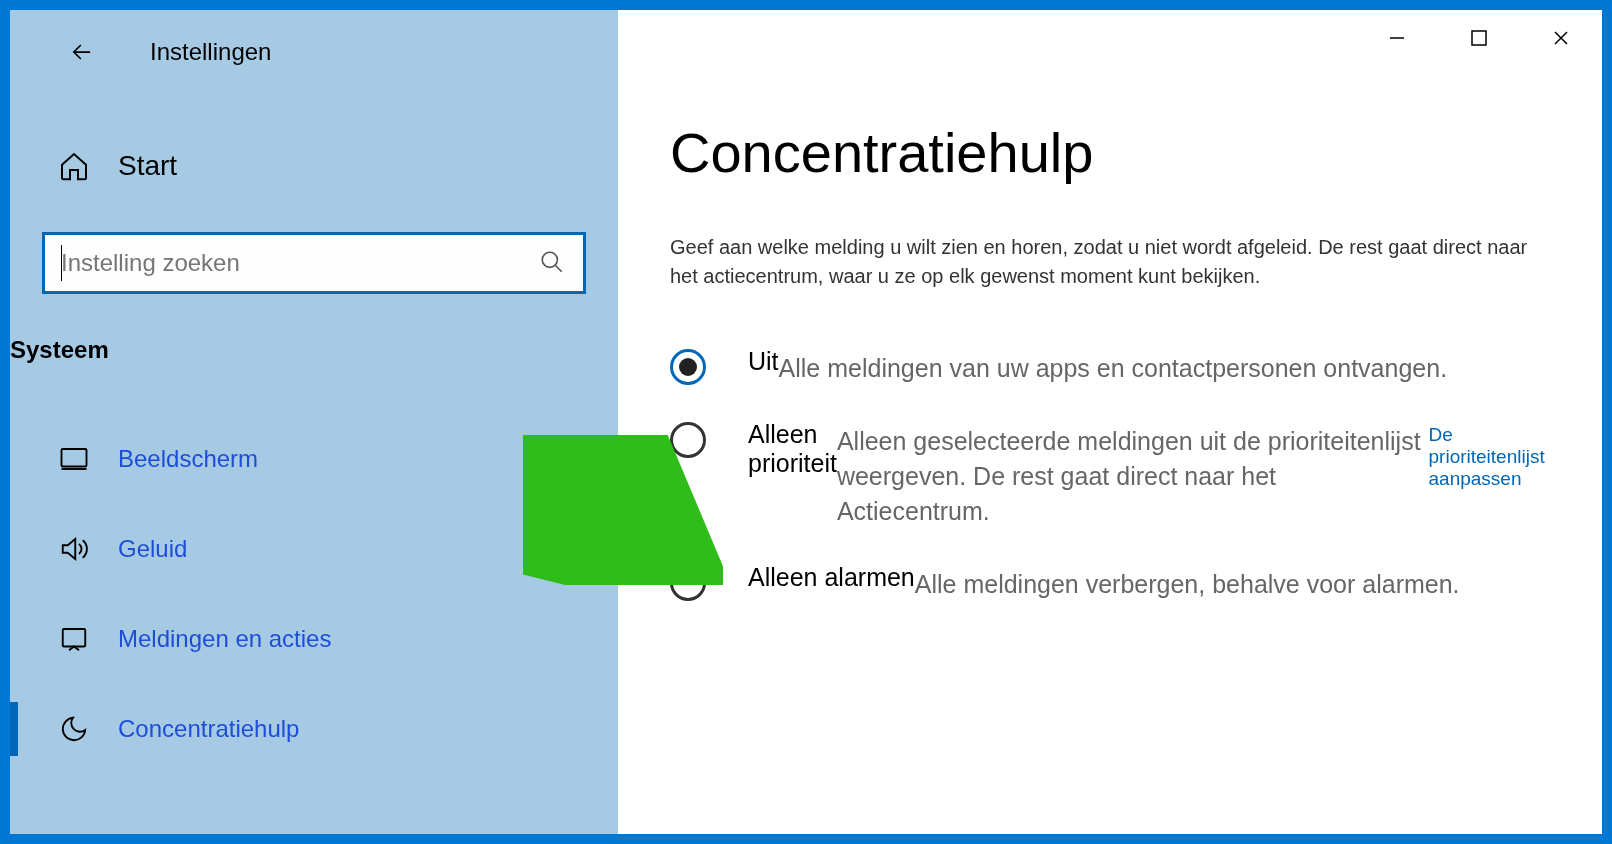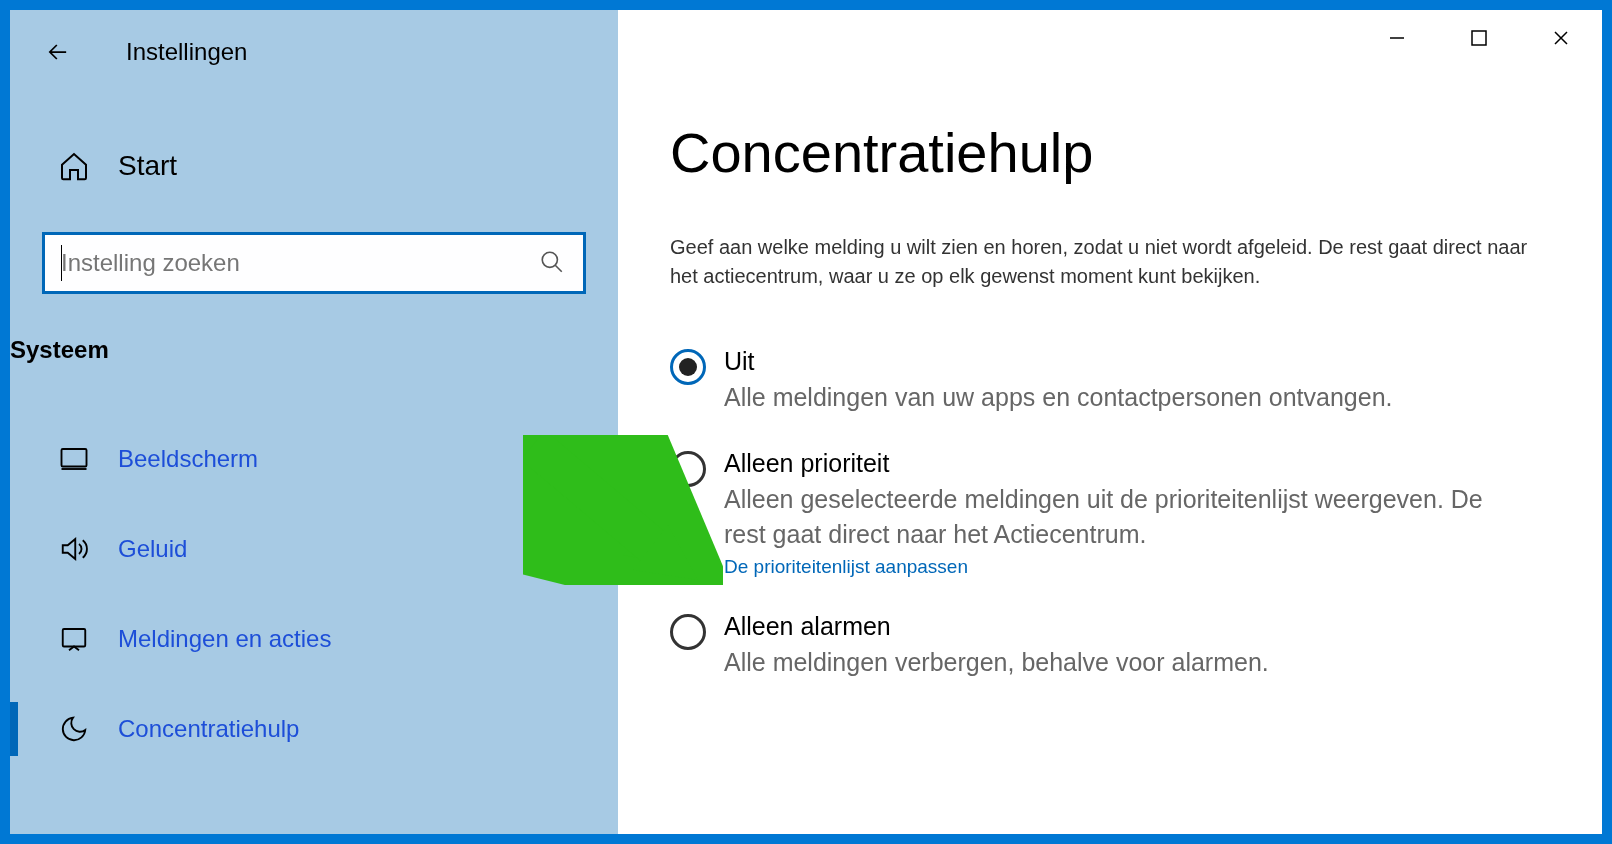--- a/index.html
+++ b/index.html
@@ -22,21 +22,21 @@
   width: 608px;
   background: #a7cae4;
   display: flex;
   flex-direction: column;
   padding-top: 22px;
 }
 .titlebar-row {
   display: flex;
   align-items: center;
   gap: 48px;
-  padding-left: 28px;
+  padding-left: 52px;
   text-align: center;
 }
 .back-btn {
   width: 40px;
   height: 40px;
   display: flex;
   align-items: center;
   justify-content: center;
   cursor: pointer;
 }
@@ -141,21 +141,21 @@
 }
 .radio-group { display: flex; flex-direction: column; gap: 34px; }
 .radio-option { display: flex; gap: 18px; align-items: flex-start; cursor: pointer; }
 .radio-circle {
   width: 36px; height: 36px; border: 3px solid #333; border-radius: 50%;
   flex-shrink: 0; display:flex; align-items:center; justify-content:center;
   margin-top: 2px;
 }
 .radio-circle.selected { border-color: #0067b8; }
 .radio-dot { width: 18px; height: 18px; background: #222; border-radius: 50%; }
-.radio-content { display: flex; flex-direction: column; }
+.radio-content { display: flex; flex-direction: row; margin-left: 24px; }
 .radio-label { font-size: 25px; color: #000; }
 .radio-desc { font-size: 25px; color: #666; line-height: 1.4; max-width: 780px; margin-top:4px; }
 .radio-link { font-size: 19px; color: #0067b8; cursor: pointer; margin-top:4px; }
 .arrow {
   position: absolute;
   left: -95px;
   top: 425px;
   pointer-events: none;
 }
 </style>

